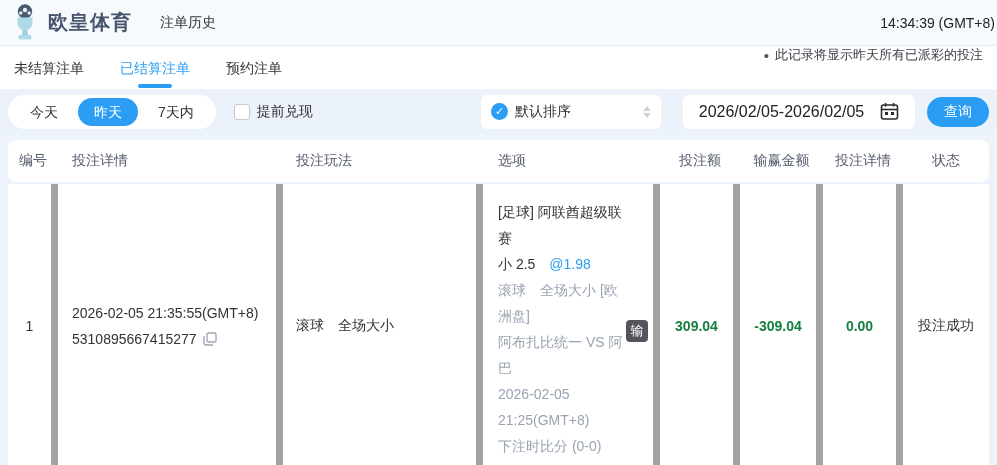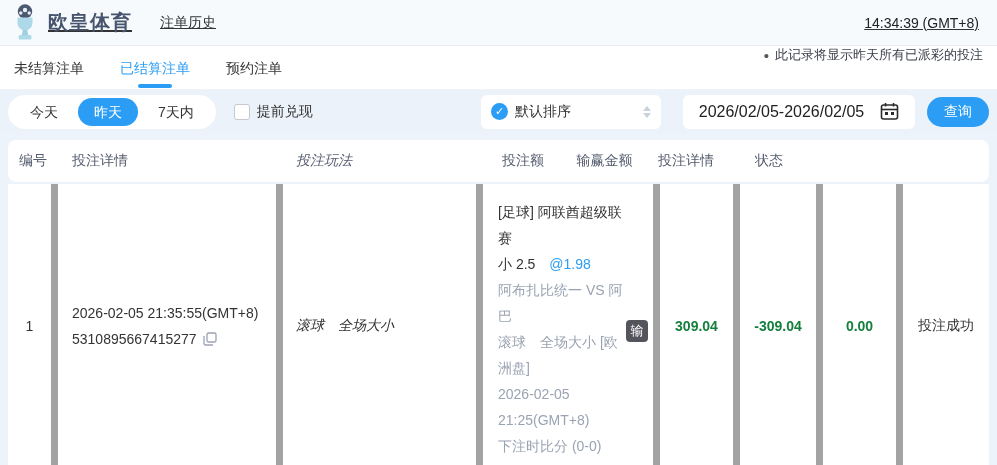--- a/index.html
+++ b/index.html
@@ -6,21 +6,21 @@
   html,body { width:997px; height:465px; overflow:hidden; }
   body {
     font-family:"Liberation Sans","DejaVu Sans",sans-serif;
     background:#edf3fa;
     color:#333;
     font-size:14px;
   }
   
   .app-header {
     height:46px; background:#f7fafd; display:flex; align-items:center;
-    padding:0 18px 0 8px; border-bottom:1px solid #e7ecf3;text-decoration:underline;
+    padding:0 2px 0 8px; border-bottom:1px solid #e7ecf3;
   }
   .brand { display:flex; align-items:center; gap:6px; }
   .brand-title { font-size:20px; font-weight:bold; color:#47546d; letter-spacing:1px; }
   .page-title { margin-left:28px; font-size:14px; color:#333; }
   .clock { margin-left:auto; font-size:14px; color:#222; }
   
   .tabs-row {
     height:44px; background:#ffffff; display:flex; align-items:flex-start;
     padding:0 14px; border-bottom:1px solid #f0f3f8;
   }
@@ -77,21 +77,21 @@
   .thead {
     background:#fff; border-radius:8px; height:42px; display:flex; align-items:center;
     color:#555c6e; font-size:14px;
   }
   .tbody {
     margin-top:2px; background:#fff; display:flex; align-items:stretch;
     height:283px;
   }
   .col-no      { width:50px;  text-align:center; }
   .col-detail  { width:225px; padding-left:14px; }
-  .col-play    { width:200px; padding-left:13px;font-style:italic; }
+  .col-play    { width:200px; padding-left:13px; }
   .col-option  { width:177px; padding-left:15px; }
   .col-amount  { width:80px;  text-align:center; }
   .col-winloss { width:83px;  text-align:center; }
   .col-refund  { width:80px;  text-align:center; }
   .col-status  { width:86px;  text-align:center; }
   .tbody > div { border-right:7px solid #a3a3a3; display:flex; flex-direction:column; justify-content:center; }
   .tbody > div:last-child { border-right:none; }
   .cell-center { align-items:center; }
   .detail-line { line-height:26px; color:#333; display:flex; align-items:center; gap:6px; }
   .copy-icon { display:inline-block; cursor:pointer; line-height:0; }
@@ -180,20 +180,21 @@
   </div>
 
   <button class="search-btn">查询</button>
 </div>
 
 <div class="table-wrap">
   <div class="thead">
     <div class="col-no">编号</div>
     <div class="col-detail">投注详情</div>
     <div class="col-play">投注玩法</div>
+    <div class="col-option">选项</div>
     <div class="col-amount">投注额</div>
     <div class="col-winloss">输赢金额</div>
     <div class="col-refund">投注详情</div>
     <div class="col-status">状态</div>
   </div>
 
   <div class="tbody">
     <div class="col-no cell-center">
       <span>1</span>
     </div>
@@ -215,22 +216,22 @@
 
     <div class="col-play">
       <span>滚球　全场大小</span>
     </div>
 
     <div class="col-option option-cell">
       <div class="opt-dark">[足球] 阿联酋超级联赛</div>
       <div class="pick-line">
         <span>小 2.5</span><span class="odds">@1.98</span>
       </div>
+      <div class="opt-gray">滚球　全场大小 [欧洲盘]</div>
       <div class="opt-gray">阿布扎比统一 VS 阿巴</div>
-      <div class="opt-gray">滚球　全场大小 [欧洲盘]</div>
       <div class="opt-gray">2026-02-05 21:25(GMT+8)</div>
       <div class="opt-gray">下注时比分 (0-0)</div>
       <div class="opt-gray">结果比分 (全场比分 2-2)</div>
       <div class="result-badge">输</div>
     </div>
 
     <div class="col-amount cell-center">
       <span class="num">309.04</span>
     </div>
     <div class="col-winloss cell-center">

